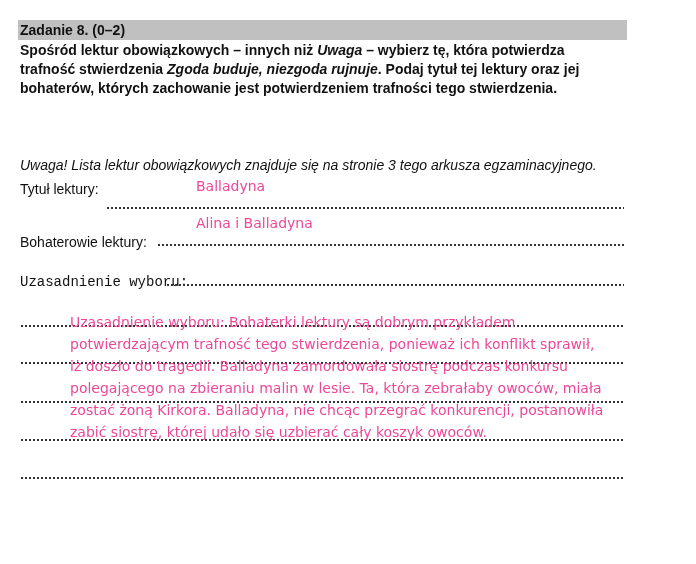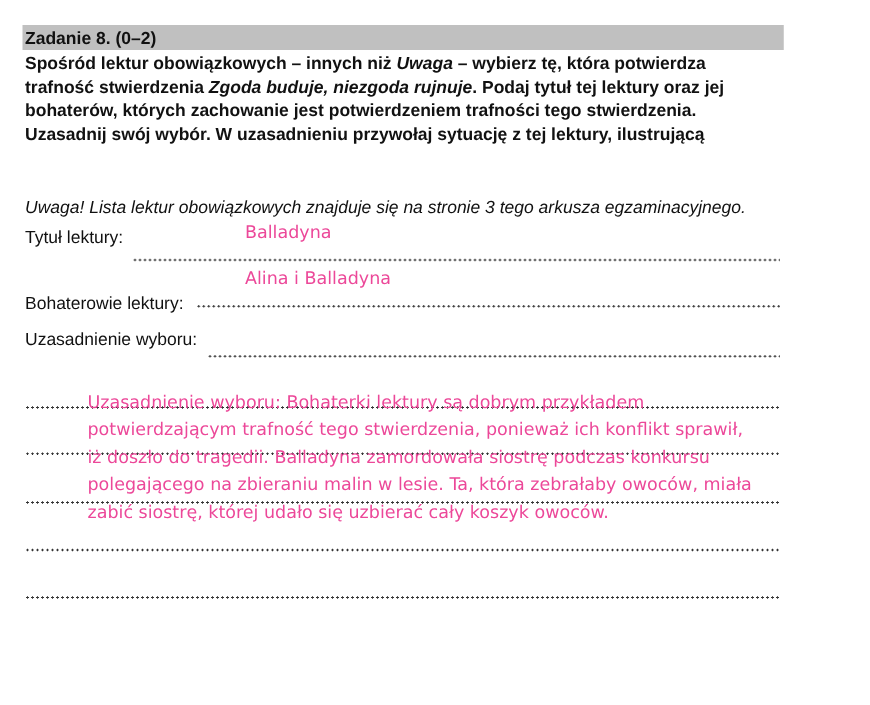--- a/index.html
+++ b/index.html
@@ -22,41 +22,41 @@
 </head>
 <body>
 
 <div class="abs header-bar"></div>
 <div class="abs header-title">Zadanie 8. (0–2)</div>
 
 <div class="abs instruction">
   <p><span>Spośród lektur obowiązkowych – innych niż </span><i>Uwaga</i><span> – wybierz tę, która potwierdza</span></p>
   <p><span>trafność stwierdzenia </span><i>Zgoda buduje, niezgoda rujnuje</i><span>. Podaj tytuł tej lektury oraz jej</span></p>
   <p><span>bohaterów, których zachowanie jest potwierdzeniem trafności tego stwierdzenia.</span></p>
-  <p><span>Uzasadnij swój wybór. W uzasadnieniu przywołaj sytuację z tej lektury, ilustrującą</span></p>
 </div>
 
 <div class="abs note">Uwaga! Lista lektur obowiązkowych znajduje się na stronie 3 tego arkusza egzaminacyjnego.</div>
 
 <div class="abs answer" style="left:196px; top:176px;">Balladyna</div>
 <div class="abs label" style="top:180px;">Tytuł lektury:</div>
 <div class="dots" style="left:106px; top:207px; width:518px;"></div>
 
 <div class="abs answer" style="left:196px; top:213px;">Alina i Balladyna</div>
 <div class="abs label" style="top:233px;">Bohaterowie lektury:</div>
 <div class="dots" style="left:157px; top:244px; width:467px;"></div>
 
-<div class="abs label" style="top:262px;">Uzasadnienie wyboru:</div>
+<div class="abs label" style="top:273px;font-family:Liberation Mono, monospace;">Uzasadnienie wyboru:</div>
 <div class="dots" style="left:166px; top:284px; width:458px;"></div>
 
 <div class="dots" style="left:20px; top:325px; width:604px;"></div>
 <div class="dots" style="left:20px; top:362px; width:604px;"></div>
 <div class="dots" style="left:20px; top:401px; width:604px;"></div>
 <div class="dots" style="left:20px; top:439px; width:604px;"></div>
 <div class="dots" style="left:20px; top:477px; width:604px;"></div>
 
 <div class="abs answer answer-block">
   <p>Uzasadnienie wyboru: Bohaterki lektury są dobrym przykładem</p>
   <p>potwierdzającym trafność tego stwierdzenia, ponieważ ich konflikt sprawił,</p>
   <p>iż doszło do tragedii.  Balladyna zamordowała siostrę podczas konkursu</p>
   <p>polegającego na zbieraniu malin w lesie. Ta, która zebrałaby owoców, miała</p>
+  <p>zostać żoną Kirkora. Balladyna, nie chcąc przegrać konkurencji, postanowiła</p>
   <p>zabić siostrę, której udało się uzbierać cały koszyk owoców.</p>
 </div>
 
 </body></html>

